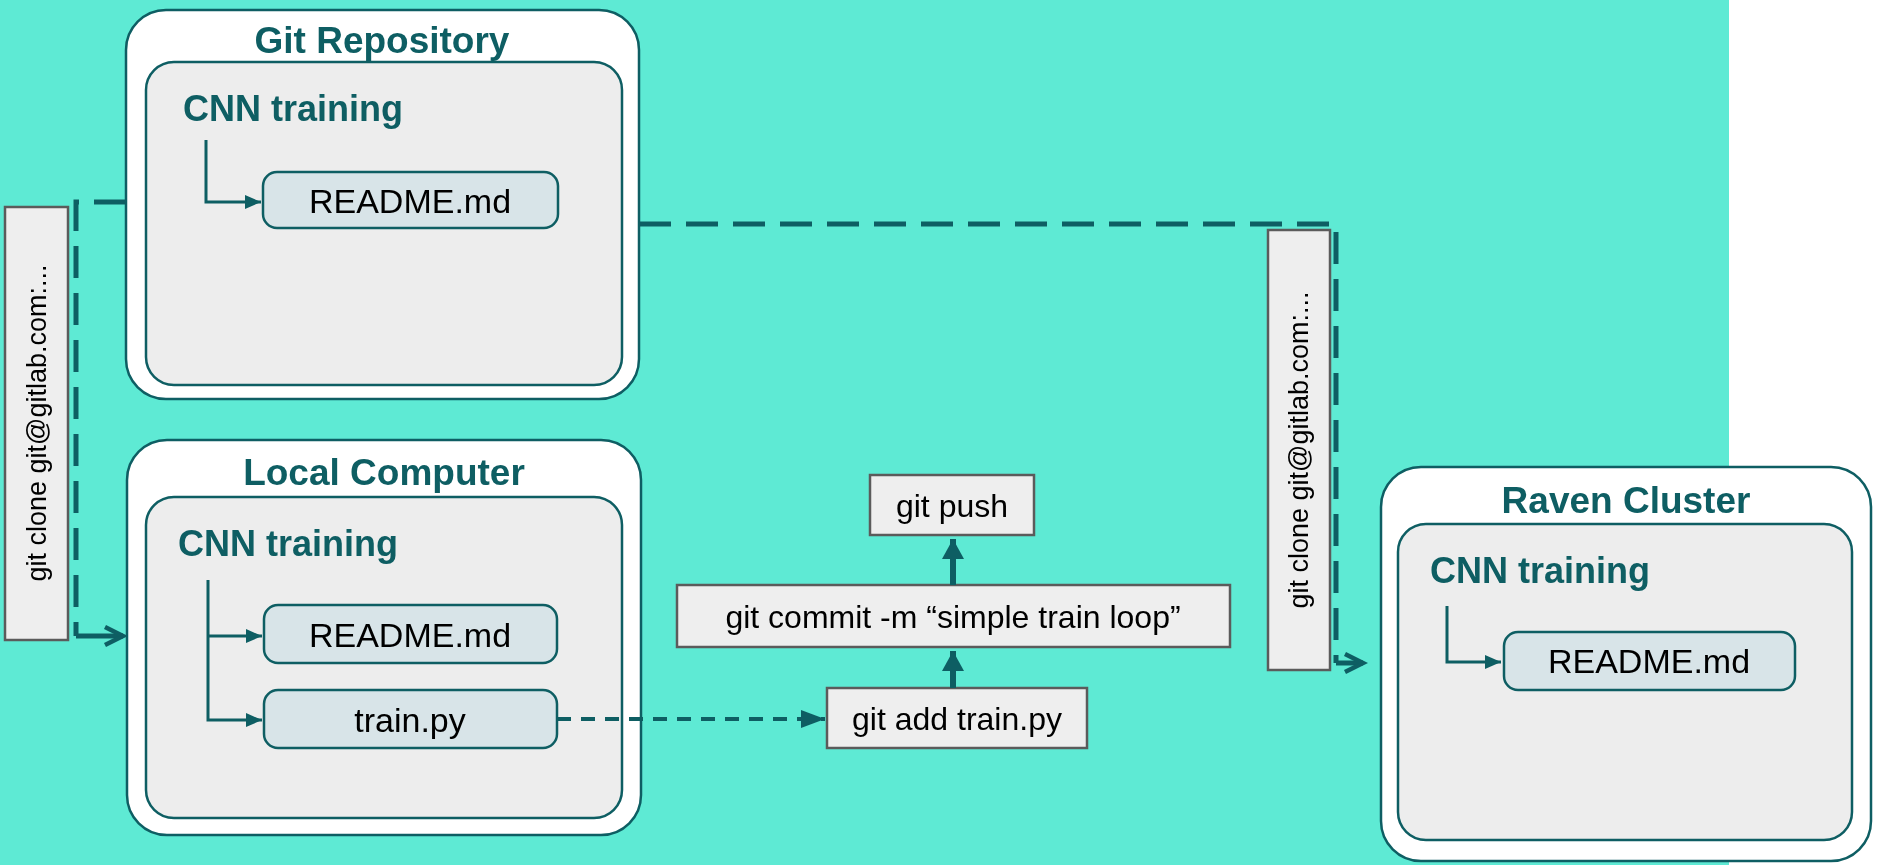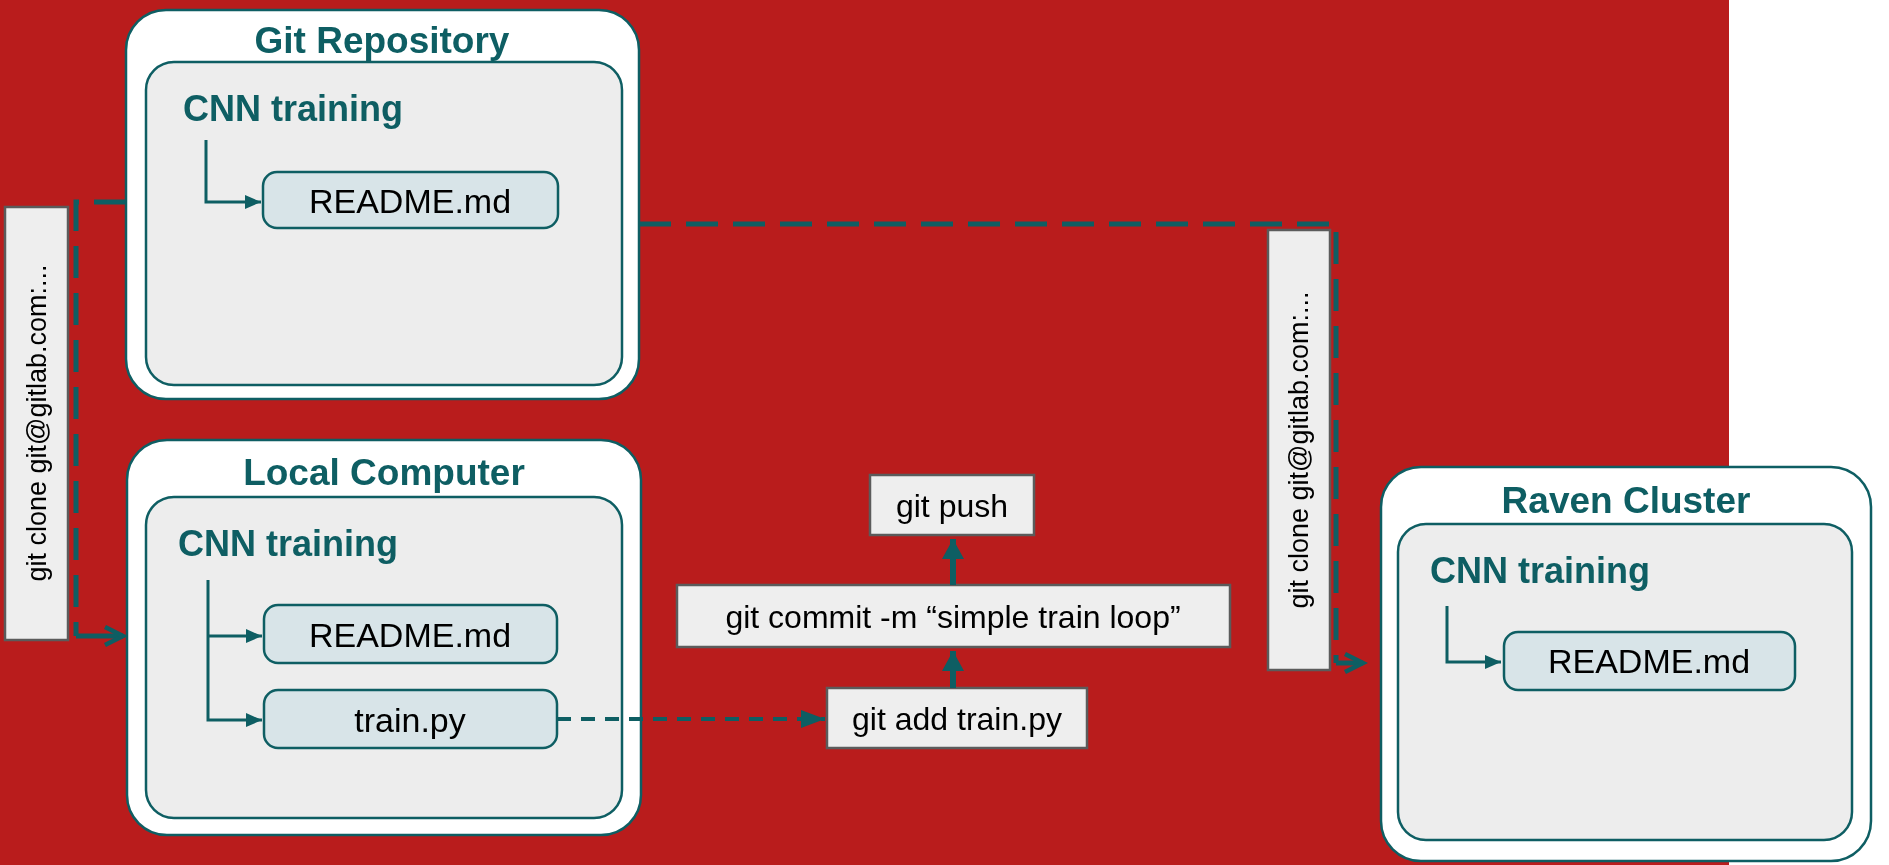--- a/index.html
+++ b/index.html
@@ -4,21 +4,21 @@
 <style>
   html, body {
     margin: 0;
     padding: 0;
     background: #ffffff;
   }
   .canvas {
     position: relative;
     width: 1729px;
     height: 865px;
-    background: #b91c1c;
+    background: #5eead4;
     font-family: "Liberation Sans", "DejaVu Sans", sans-serif;
   }
   svg { display: block; }
 
   
   .outer-box { fill: #ffffff; stroke: #0e5e63; stroke-width: 2.5; }
   
   .inner-box { fill: #ededed; stroke: #0e5e63; stroke-width: 2.5; }
   
   .file-box  { fill: #d8e4e8; stroke: #0e5e63; stroke-width: 2.5; }

